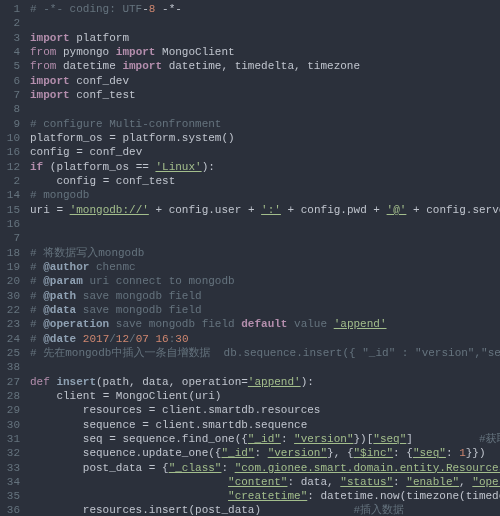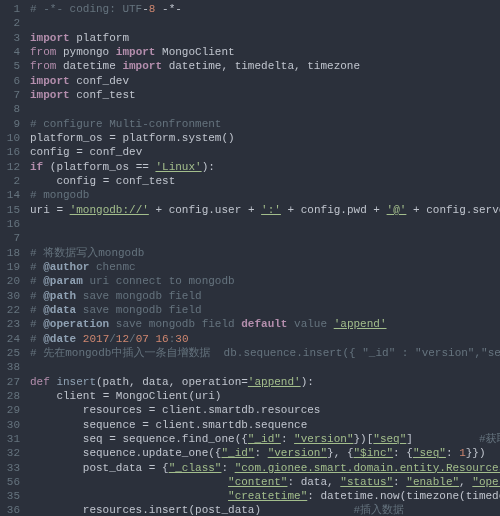--- a/index.html
+++ b/index.html
@@ -40,21 +40,21 @@
     height: 14.33px;
   }
   .cm { color: #65737e; }      
   .kw { color: #b48ead; }      
   .kw2 { color: #b48ead; font-weight: bold; }
   .fn { color: #8fa1b3; font-weight: bold; }      
   .str { color: #a3be8c; text-decoration: underline; }     
   .num { color: #d08770; }     
   .op { color: #c0c5ce; }
   .pl { color: #c0c5ce; }
-  .bld { font-weight: normal; }
+  .bld { font-weight: bold; }
 </style>
 </head>
 <body>
 
 <div class="editor">
   <div class="gutter">
       <div>1</div>
       <div>2</div>
       <div>3</div>
       <div>4</div>
@@ -80,18 +80,18 @@
       <div>24</div>
       <div>25</div>
       <div>38</div>
       <div>27</div>
       <div>28</div>
       <div>29</div>
       <div>30</div>
       <div>31</div>
       <div>32</div>
       <div>33</div>
-      <div>56</div>
+      <div>34</div>
       <div>35</div>
       <div>36</div>
     </div>
   <div class="code"><div class="line"><span class="cm"># -*- coding: UTF</span><span class="pl">-</span><span class="num">8</span><span class="pl"> -*-</span></div><div class="line">&nbsp;</div><div class="line"><span class="kw2">import</span><span class="pl"> platform</span></div><div class="line"><span class="kw">from</span><span class="pl"> pymongo </span><span class="kw2">import</span><span class="pl"> MongoClient</span></div><div class="line"><span class="kw">from</span><span class="pl"> datetime </span><span class="kw2">import</span><span class="pl"> datetime, timedelta, timezone</span></div><div class="line"><span class="kw2">import</span><span class="pl"> conf_dev</span></div><div class="line"><span class="kw2">import</span><span class="pl"> conf_test</span></div><div class="line">&nbsp;</div><div class="line"><span class="cm"># configure Multi-confronment</span></div><div class="line"><span class="pl">platform_os </span><span class="op">=</span><span class="pl"> platform.system()</span></div><div class="line"><span class="pl">config </span><span class="op">=</span><span class="pl"> conf_dev</span></div><div class="line"><span class="kw2">if</span><span class="pl"> (platform_os </span><span class="op">==</span><span class="pl"> </span><span class="str">'Linux'</span><span class="pl">):</span></div><div class="line"><span class="pl">    config </span><span class="op">=</span><span class="pl"> conf_test</span></div><div class="line"><span class="cm"># mongodb</span></div><div class="line"><span class="pl">uri </span><span class="op">=</span><span class="pl"> </span><span class="str">'mongodb://'</span><span class="pl"> </span><span class="op">+</span><span class="pl"> config.user </span><span class="op">+</span><span class="pl"> </span><span class="str">':'</span><span class="pl"> </span><span class="op">+</span><span class="pl"> config.pwd </span><span class="op">+</span><span class="pl"> </span><span class="str">'@'</span><span class="pl"> </span><span class="op">+</span><span class="pl"> config.server </span></div><div class="line">&nbsp;</div><div class="line">&nbsp;</div><div class="line"><span class="cm"># 将数据写入mongodb</span></div><div class="line"><span class="cm"># </span><span class="fn">@author</span><span class="cm"> chenmc</span></div><div class="line"><span class="cm"># </span><span class="fn">@param</span><span class="cm"> uri connect to mongodb</span></div><div class="line"><span class="cm"># </span><span class="fn">@path</span><span class="cm"> save mongodb field</span></div><div class="line"><span class="cm"># </span><span class="fn">@data</span><span class="cm"> save mongodb field</span></div><div class="line"><span class="cm"># </span><span class="fn">@operation</span><span class="cm"> save mongodb field </span><span class="kw2">default</span><span class="cm"> value </span><span class="str">'append'</span></div><div class="line"><span class="cm"># </span><span class="fn">@date</span><span class="cm"> </span><span class="num">2017</span><span class="cm">/</span><span class="num">12</span><span class="cm">/</span><span class="num">07</span><span class="cm"> </span><span class="num">16</span><span class="cm">:</span><span class="num">30</span></div><div class="line"><span class="cm"># 先在mongodb中插入一条自增数据  db.sequence.insert({ "_id" : "version","seq" : </span></div><div class="line">&nbsp;</div><div class="line"><span class="kw">def </span><span class="fn bld">insert</span><span class="pl">(path, data, operation</span><span class="op">=</span><span class="str">'append'</span><span class="pl">):</span></div><div class="line"><span class="pl">    client </span><span class="op">=</span><span class="pl"> MongoClient(uri)</span></div><div class="line"><span class="pl">        resources </span><span class="op">=</span><span class="pl"> client.smartdb.resources</span></div><div class="line"><span class="pl">        sequence </span><span class="op">=</span><span class="pl"> client.smartdb.sequence</span></div><div class="line"><span class="pl">        seq </span><span class="op">=</span><span class="pl"> sequence.find_one({</span><span class="str">"_id"</span><span class="pl">: </span><span class="str">"version"</span><span class="pl">})[</span><span class="str">"seq"</span><span class="pl">]          </span><span class="cm">#获取自增id</span></div><div class="line"><span class="pl">        sequence.update_one({</span><span class="str">"_id"</span><span class="pl">: </span><span class="str">"version"</span><span class="pl">}, {</span><span class="str">"$inc"</span><span class="pl">: {</span><span class="str">"seq"</span><span class="pl">: </span><span class="num">1</span><span class="pl">}})             </span></div><div class="line"><span class="pl">        post_data </span><span class="op">=</span><span class="pl"> {</span><span class="str">"_class"</span><span class="pl">: </span><span class="str">"com.gionee.smart.domain.entity.Resources"</span></div><div class="line"><span class="pl">                              </span><span class="str">"content"</span><span class="pl">: data, </span><span class="str">"status"</span><span class="pl">: </span><span class="str">"enable"</span><span class="pl">, </span><span class="str">"operation"</span></div><div class="line"><span class="pl">                              </span><span class="str">"createtime"</span><span class="pl">: datetime.now(timezone(timedelta(hours</span></div><div class="line"><span class="pl">        resources.insert(post_data)              </span><span class="cm">#插入数据</span></div></div>
 </div>
 
 </body></html>

